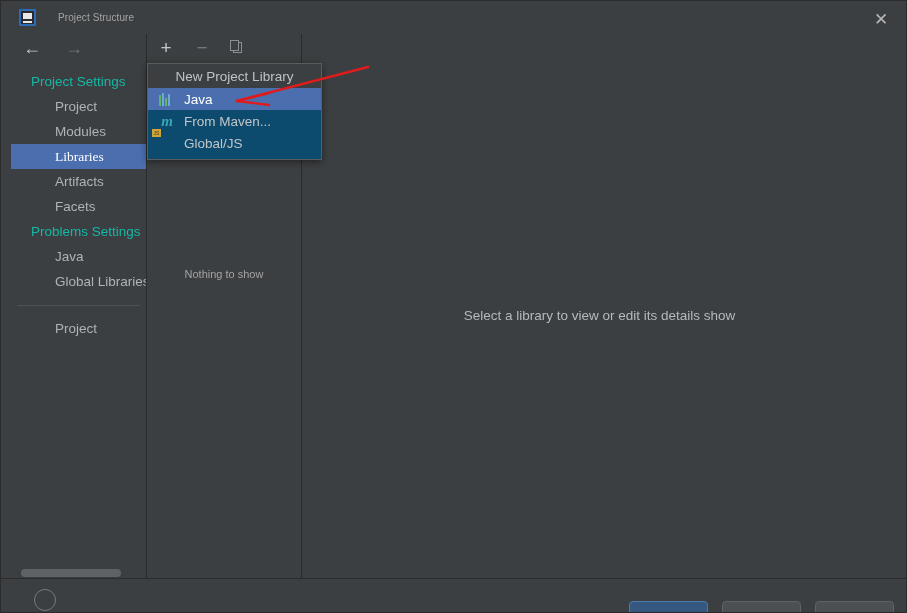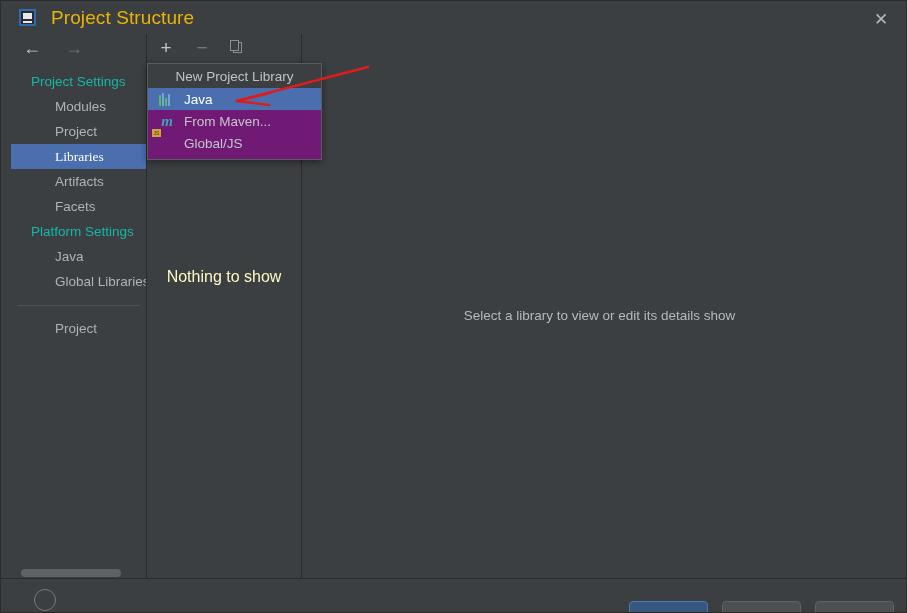--- a/index.html
+++ b/index.html
@@ -52,23 +52,23 @@
     background: #e8e8e8;
   }
   .app-icon::after {
     content: "";
     position: absolute;
     left: 2px; top: 10px;
     width: 9px; height: 2px;
     background: #e8e8e8;
   }
   .title-text {
-    margin-left: 15px;
-    font-size: 19px;
-    color: #eab308;
+    margin-left: 22px;
+    font-size: 10px;
+    color: #a3a3a3;
     letter-spacing: .1px;
   }
   .close-btn {
     position: absolute;
     right: 10px; top: 6px;
     width: 34px; height: 24px;
     display: flex;
     align-items: center;
     justify-content: center;
     color: #b5b5b5;
@@ -185,22 +185,22 @@
     width: 9px; height: 11px;
     border: 1.4px solid #8a8f92;
     box-sizing: border-box;
     background: #3c3f41;
   }
   .nothing {
     position: absolute;
     top: 234px; left: 0;
     width: 154px;
     text-align: center;
-    color: #fef9c3;
-    font-size: 16px;
+    color: #a3a3a3;
+    font-size: 11px;
   }
   .mid-divider {
     position: absolute;
     left: 300px; top: 33px;
     width: 1px; height: 547px;
     background: #2b2b2b;
   }
 
   
   .rightpanel {
@@ -216,21 +216,21 @@
     text-align: center;
     color: #b6b9bb;
     font-size: 13.5px;
   }
 
   
   .popup {
     position: absolute;
     left: 146px; top: 62px;
     width: 175px;
-    background: #701a75;
+    background: #0c4a6e;
     border: 1px solid #5a5d5f;
     box-shadow: 0 2px 7px rgba(0,0,0,.45);
     z-index: 40;
     box-sizing: border-box;
     padding-bottom: 5px;
   }
   .popup-title {
     height: 24px;
     display: flex;
     align-items: center;
@@ -357,27 +357,27 @@
   </div>
 
   <div class="sidebar">
     <div class="navbar">
       <span class="nav-arrow">←</span>
       <span class="nav-arrow disabled">→</span>
     </div>
 
     <div class="tree">
       <div class="tree-group">Project Settings</div>
+      <div class="tree-item">Project</div>
       <div class="tree-item">Modules</div>
-      <div class="tree-item">Project</div>
       <div class="tree-item selected">Libraries</div>
       <div class="tree-item">Artifacts</div>
       <div class="tree-item">Facets</div>
 
-      <div class="tree-group">Platform Settings</div>
+      <div class="tree-group">Problems Settings</div>
       <div class="tree-item">Java</div>
       <div class="tree-item">Global Libraries</div>
 
       <div class="tree-sep"></div>
       <div class="tree-item">Project</div>
     </div>
 
     <div class="hscroll-track">
       <div class="hscroll-thumb"></div>
     </div>

